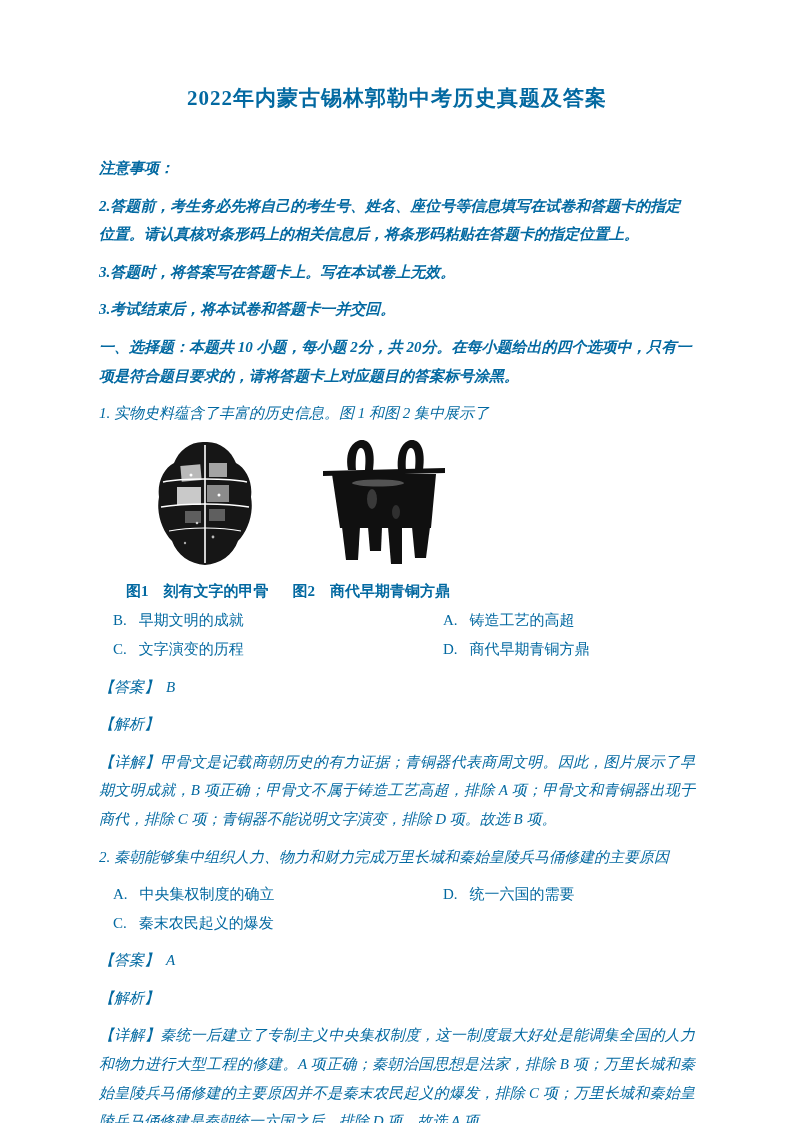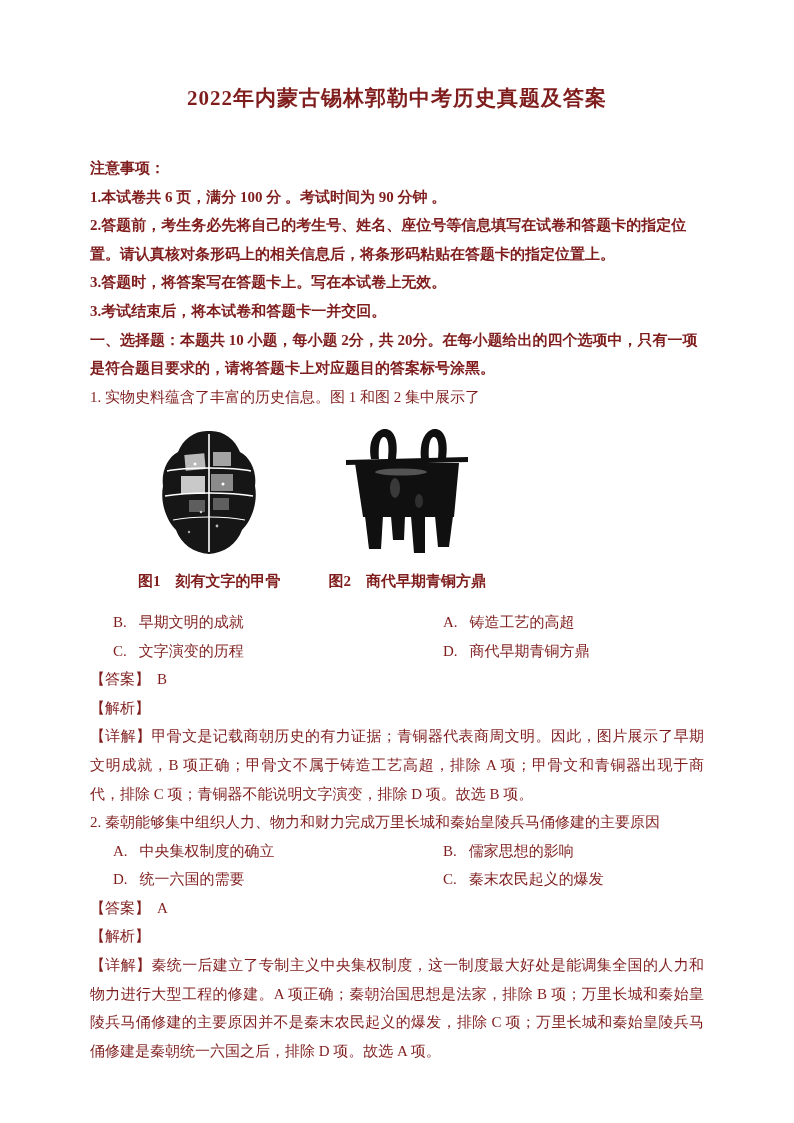--- a/index.html
+++ b/index.html
@@ -1,47 +1,47 @@
 <!DOCTYPE html>
 <html><head>
 <meta charset="utf-8">
 <style>
   html, body { margin: 0; padding: 0; background: #ffffff; }
   .page {
     position: relative;
     width: 794px;
     height: 1123px;
     background: #ffffff;
-    color: #7f1d1d;
+    color: #0369a1;
     font-family: "Liberation Serif", "DejaVu Serif", serif;
     font-size: 15px;
     overflow: hidden;
     margin: 0 auto;
   }
   .inner { padding: 0 90px; }
   .title {
     margin: 0;
     padding-top: 84px;
     text-align: center;
     font-size: 21px;
     font-weight: bold;
     line-height: 28px;
     letter-spacing: 1px;
   }
   .body { margin-top: 42px; line-height: 28.6px; }
-  p { margin: 0; }
+  p { margin: 9px; font-style: italic; }
   .b { font-weight: bold; }
   .figures {
     display: flex;
     gap: 24px;
     padding-left: 36px;
     margin: 3px 0 4px 0;
     align-items: flex-end;
   }
-  figure { margin: 12px; text-align: center; }
+  figure { margin: 0; text-align: right; }
   figcaption {
     font-weight: bold;
     margin-top: 2px;
     line-height: 22px;
     font-size: 15px;
     white-space: nowrap;
   }
   .options {
     display: grid;
     grid-template-columns: 330px auto;
@@ -55,21 +55,20 @@
 </head>
 <body>
 
 <div class="page">
   <div class="inner">
 
     <h1 class="title">2022年内蒙古锡林郭勒中考历史真题及答案</h1>
 
     <div class="body">
       <p class="b">注意事项：</p>
-      <p class="b">1.本试卷共 6 页，满分 100 分 。考试时间为 90 分钟 。</p>
       <p class="b">2.答题前，考生务必先将自己的考生号、姓名、座位号等信息填写在试卷和答题卡的指定位置。请认真核对条形码上的相关信息后，将条形码粘贴在答题卡的指定位置上。</p>
       <p class="b">3.答题时，将答案写在答题卡上。写在本试卷上无效。</p>
       <p class="b">3.考试结束后，将本试卷和答题卡一并交回。</p>
 
       <p class="b">一、选择题：本题共 10 小题，每小题 2分，共 20分。在每小题给出的四个选项中，只有一项是符合题目要求的，请将答题卡上对应题目的答案标号涂黑。</p>
 
       <p>1. 实物史料蕴含了丰富的历史信息。图 1 和图 2 集中展示了</p>
 
       <div class="figures">
         <figure>
@@ -119,21 +118,20 @@
       </div>
 
       <p><span>【答案】</span><span class="ansval">B</span></p>
       <p>【解析】</p>
       <p class="detail">【详解】甲骨文是记载商朝历史的有力证据；青铜器代表商周文明。因此，图片展示了早期文明成就，B 项正确；甲骨文不属于铸造工艺高超，排除 A 项；甲骨文和青铜器出现于商代，排除 C 项；青铜器不能说明文字演变，排除 D 项。故选 B 项。</p>
 
       <p>2. 秦朝能够集中组织人力、物力和财力完成万里长城和秦始皇陵兵马俑修建的主要原因</p>
 
       <div class="options">
         <div class="opt"><span class="optlabel">A.</span><span>中央集权制度的确立</span></div>
-        <div class="opt"><span class="optlabel">B.</span><span>儒家思想的影响</span></div>
         <div class="opt"><span class="optlabel">D.</span><span>统一六国的需要</span></div>
         <div class="opt"><span class="optlabel">C.</span><span>秦末农民起义的爆发</span></div>
       </div>
 
       <p><span>【答案】</span><span class="ansval">A</span></p>
       <p>【解析】</p>
       <p class="detail">【详解】秦统一后建立了专制主义中央集权制度，这一制度最大好处是能调集全国的人力和物力进行大型工程的修建。A 项正确；秦朝治国思想是法家，排除 B 项；万里长城和秦始皇陵兵马俑修建的主要原因并不是秦末农民起义的爆发，排除 C 项；万里长城和秦始皇陵兵马俑修建是秦朝统一六国之后，排除 D 项。故选 A 项。</p>
     </div>
 
   </div>

